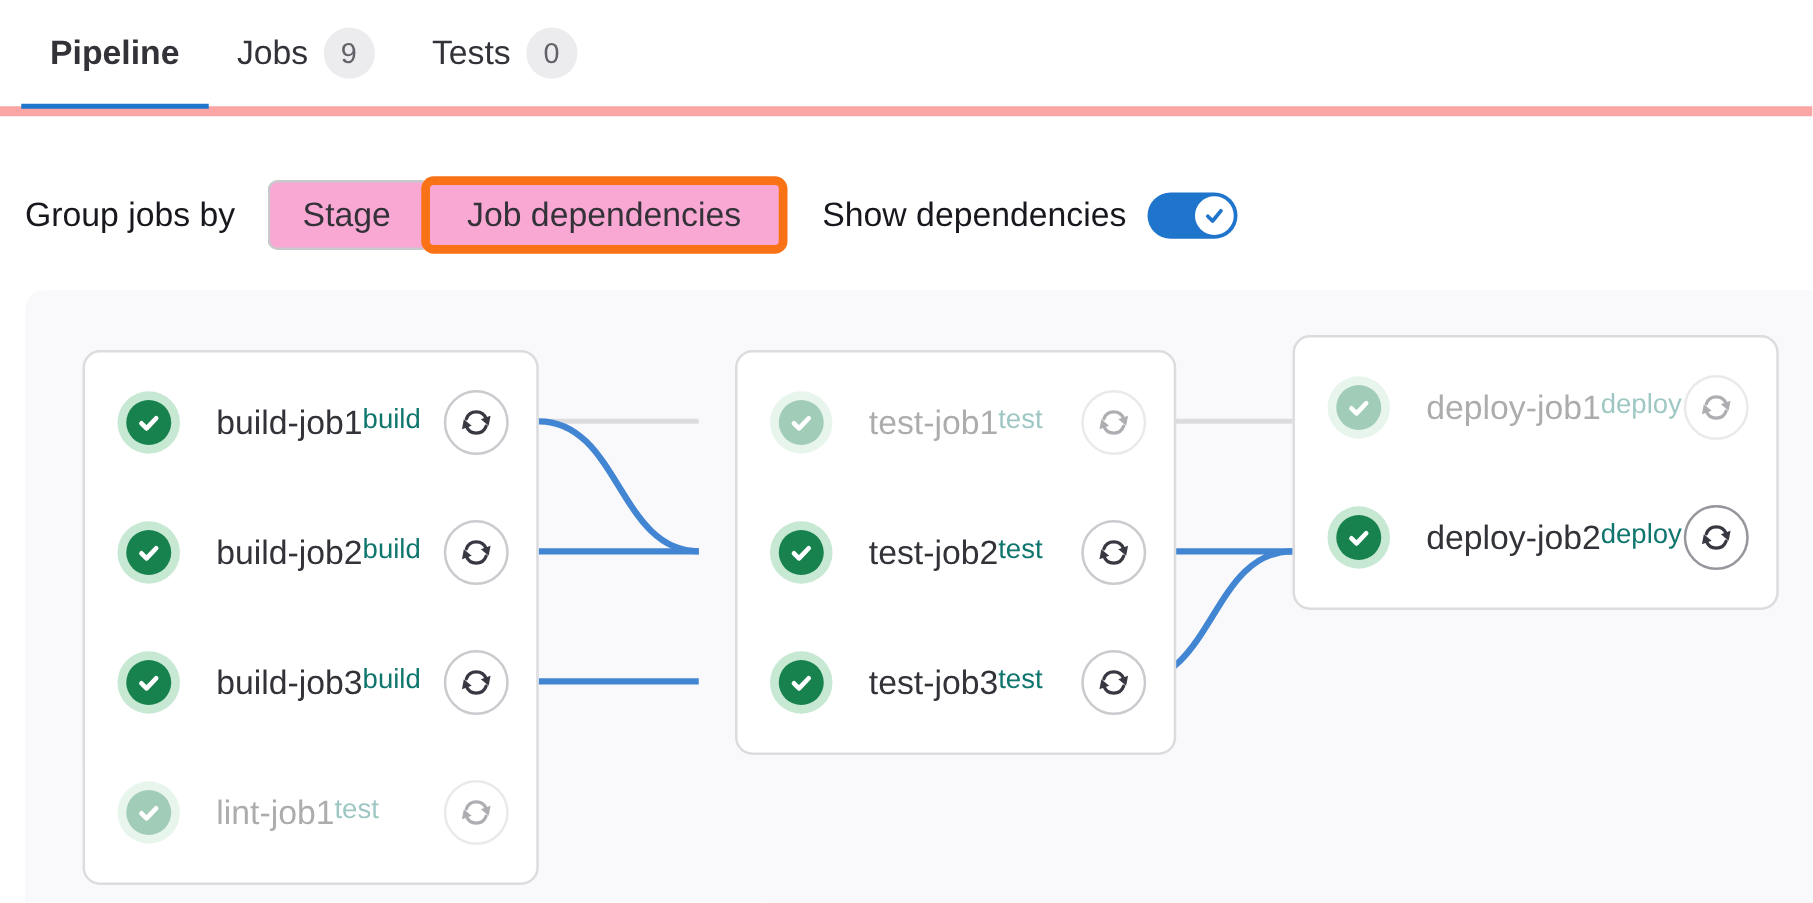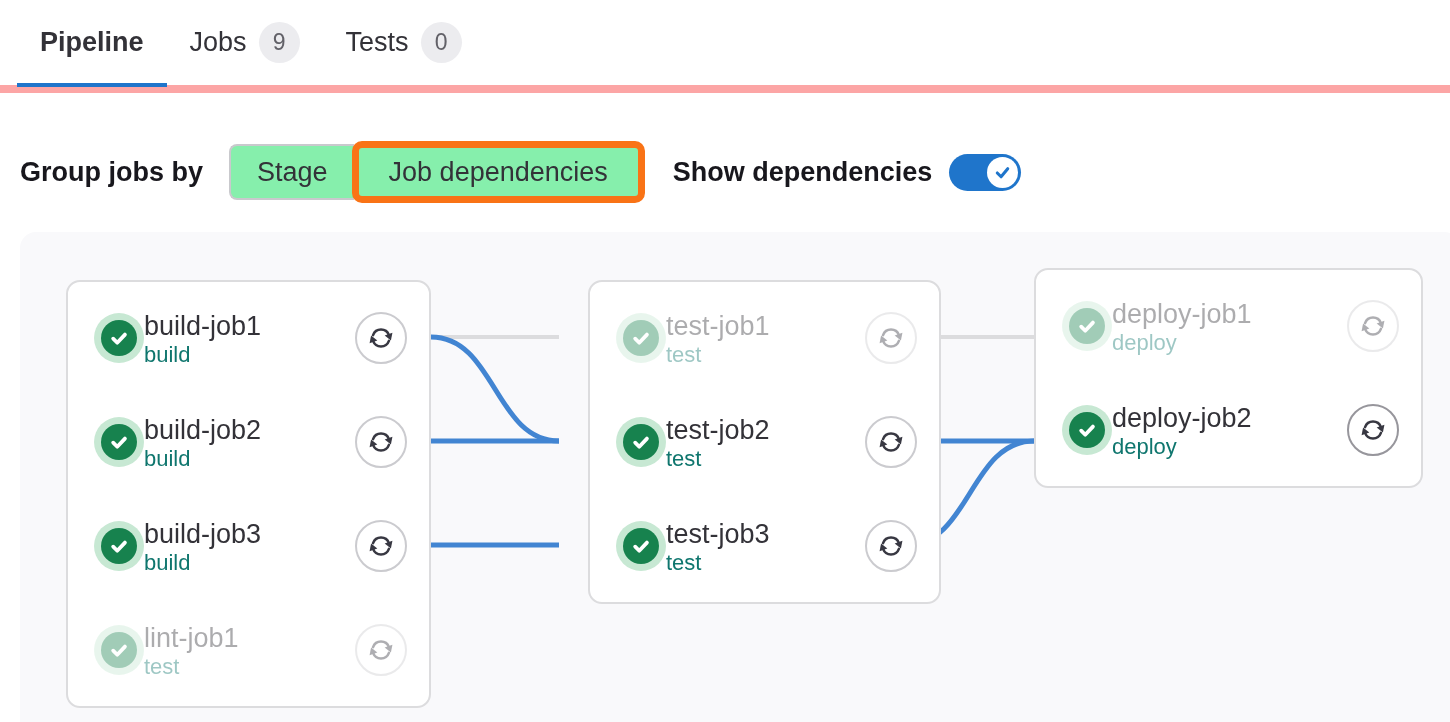--- a/index.html
+++ b/index.html
@@ -13,24 +13,24 @@
   .tab{display:flex;align-items:center;gap:12px;height:100%;padding:0 23px;
        position:relative;font-size:27px;color:#333238;cursor:pointer}
   .tab.active{font-weight:700}
   .tab.active::after{content:"";position:absolute;left:0;right:0;bottom:-2px;height:4px;
        background:#1f75cb}
   .badge{min-width:41px;height:41px;padding:0 11px;box-sizing:border-box;border-radius:21px;
        background:#ececef;color:#626168;font-size:23px;font-weight:400;
        display:flex;align-items:center;justify-content:center}
   
   .controls{display:flex;align-items:center;margin:48px 0 0 20px;height:62px}
-  .group-label,.show-label{font-size:27px;font-weight:700;color:#18171d;white-space:nowrap}
+  .group-label,.show-label{font-size:27px;font-weight:400;color:#18171d;white-space:nowrap}
   .group-label{margin-right:26px}
   .seg{display:flex;align-items:center}
-  .seg button{font-family:inherit;font-size:27px;color:#333238;background:#86efac;cursor:pointer}
+  .seg button{font-family:inherit;font-size:27px;color:#333238;background:#f9a8d4;cursor:pointer}
   .seg-first{height:56px;padding:0 26px;border:2px solid #c9c9cd;border-right:none;
        border-radius:8px 0 0 8px}
   .seg-selected{height:62px;padding:0 30px;border:7px solid #f97316;border-radius:10px;
        margin-left:-2px;position:relative;z-index:1}
   .show-label{margin-left:28px}
   .toggle{position:relative;width:72px;height:37px;border-radius:19px;background:#1f75cb;
        border:none;margin-left:17px;cursor:pointer;flex:none}
   .knob{position:absolute;top:3px;right:3px;width:31px;height:31px;border-radius:50%;
        background:#fff;display:flex;align-items:center;justify-content:center}
   .knob svg{width:19px;height:19px}
@@ -44,21 +44,21 @@
   .col1{left:46px;top:48px;width:365px}
   .col2{left:568px;top:48px;width:353px}
   .col3{left:1014px;top:36px;width:389px}
   .row{display:flex;align-items:center;height:64px}
   .row.dimmed{opacity:.4}
   .status{width:50px;height:50px;border-radius:50%;background:#c7e8d3;
        display:flex;align-items:center;justify-content:center;flex:none}
   .status-core{width:36px;height:36px;border-radius:50%;background:#17824e;
        display:flex;align-items:center;justify-content:center}
   .status-core svg{width:22px;height:22px}
-  .jobtext{margin-left:0;display:flex;flex-direction:column;min-width:0}
+  .jobtext{margin-left:29px;display:flex;flex-direction:row;min-width:0}
   .jobname{font-size:27px;line-height:32px;color:#333238;cursor:pointer;white-space:nowrap}
   .jobstage{font-size:22px;line-height:25px;color:#0f766e;white-space:nowrap}
   .retry{margin-left:auto;width:52px;height:52px;border-radius:50%;background:#fff;
        border:2px solid #cbcbcf;display:flex;align-items:center;justify-content:center;
        cursor:pointer;flex:none;padding:0}
   .retry.emph{border-color:#97969c}
   .retry svg{width:30px;height:30px}
 </style>
 </head>
 <body>

